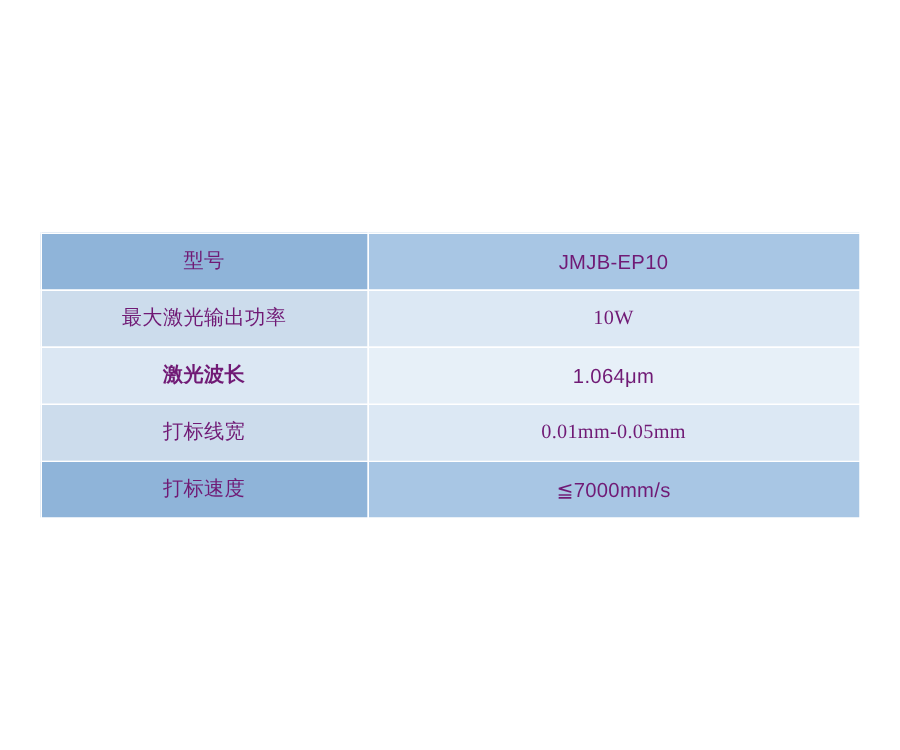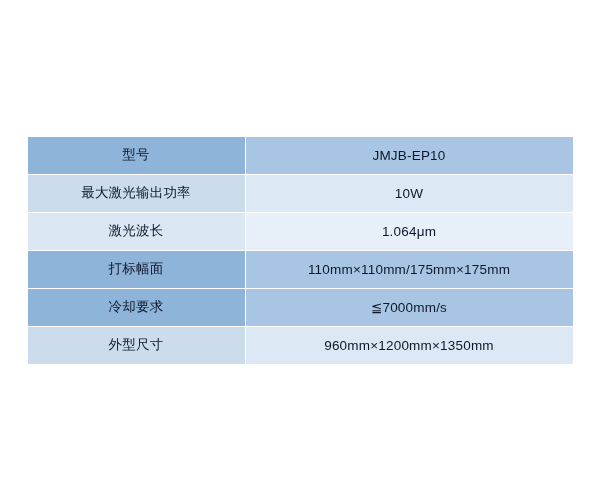--- a/index.html
+++ b/index.html
@@ -28,63 +28,59 @@
     table-layout: fixed;
   }
   .spec-table tr {
     height: 38px;
   }
   .spec-table td {
     border: 1px solid #ffffff;
     text-align: center;
     vertical-align: middle;
     font-size: 13.5px;
-    color: #0f172a;
+    color: #701a75;
     padding: 0 6px;
     letter-spacing: 0.2px;
   }
   .col-label {
     width: 205px;
   }
   .col-value {
     width: 315px;
   }
   
   .tone-dark .col-label { background: #8fb4d9; }
   .tone-dark .col-value { background: #a8c6e4; }
   .tone-light .col-label { background: #ccdcec; font-family: Liberation Mono, monospace; }
-  .tone-light .col-value { background: #dce8f4; }
-  .tone-pale .col-label  { background: #dbe7f3; }
+  .tone-light .col-value { background: #dce8f4; font-family: Liberation Serif, serif; }
+  .tone-pale .col-label  { background: #dbe7f3; font-weight: bold; }
   .tone-pale .col-value  { background: #e7f0f8; margin-left: 48px; }
 </style>
 </head>
 <body>
 
 <div class="page">
   <table class="spec-table">
     <tbody>
       <tr class="tone-dark">
         <td class="col-label">型号</td>
         <td class="col-value">JMJB-EP10</td>
       </tr>
       <tr class="tone-light">
         <td class="col-label">最大激光输出功率</td>
         <td class="col-value">10W</td>
       </tr>
       <tr class="tone-pale">
         <td class="col-label">激光波长</td>
         <td class="col-value">1.064μm</td>
       </tr>
-      <tr class="tone-dark">
-        <td class="col-label">打标幅面</td>
-        <td class="col-value">110mm×110mm/175mm×175mm</td>
+      <tr class="tone-light">
+        <td class="col-label">打标线宽</td>
+        <td class="col-value">0.01mm-0.05mm</td>
       </tr>
       <tr class="tone-dark">
-        <td class="col-label">冷却要求</td>
+        <td class="col-label">打标速度</td>
         <td class="col-value">≦7000mm/s</td>
-      </tr>
-      <tr class="tone-light">
-        <td class="col-label">外型尺寸</td>
-        <td class="col-value">960mm×1200mm×1350mm</td>
       </tr>
     </tbody>
   </table>
 </div>
 
 </body></html>

